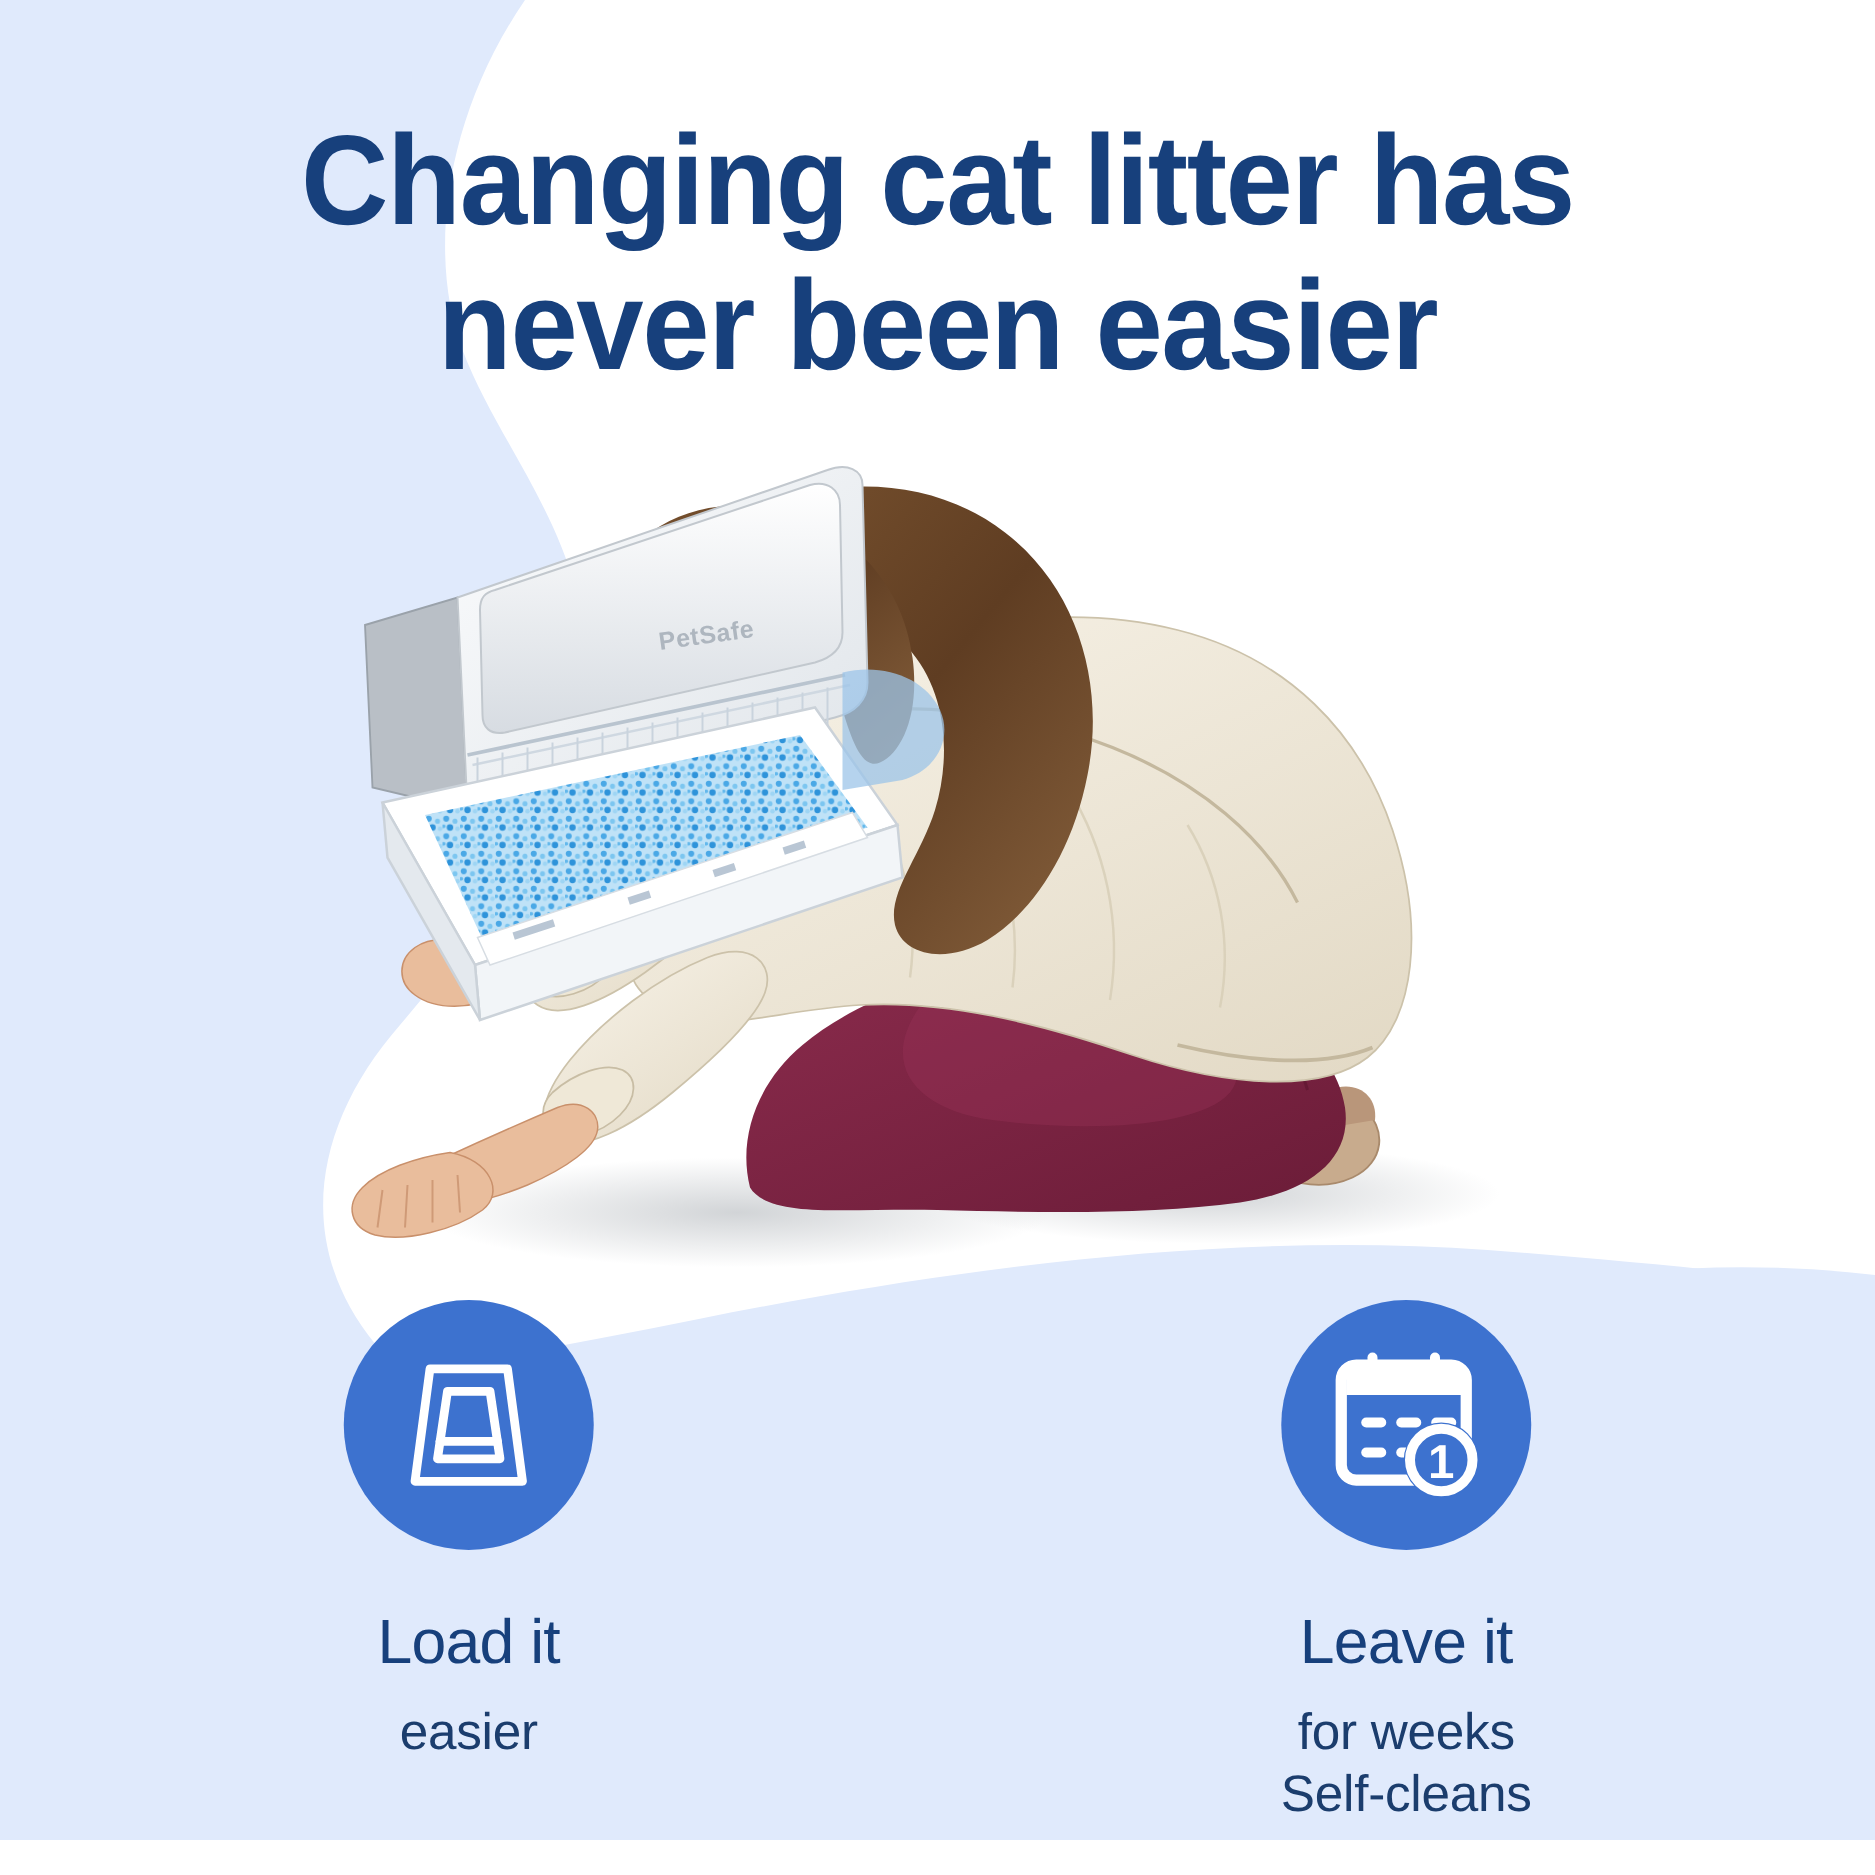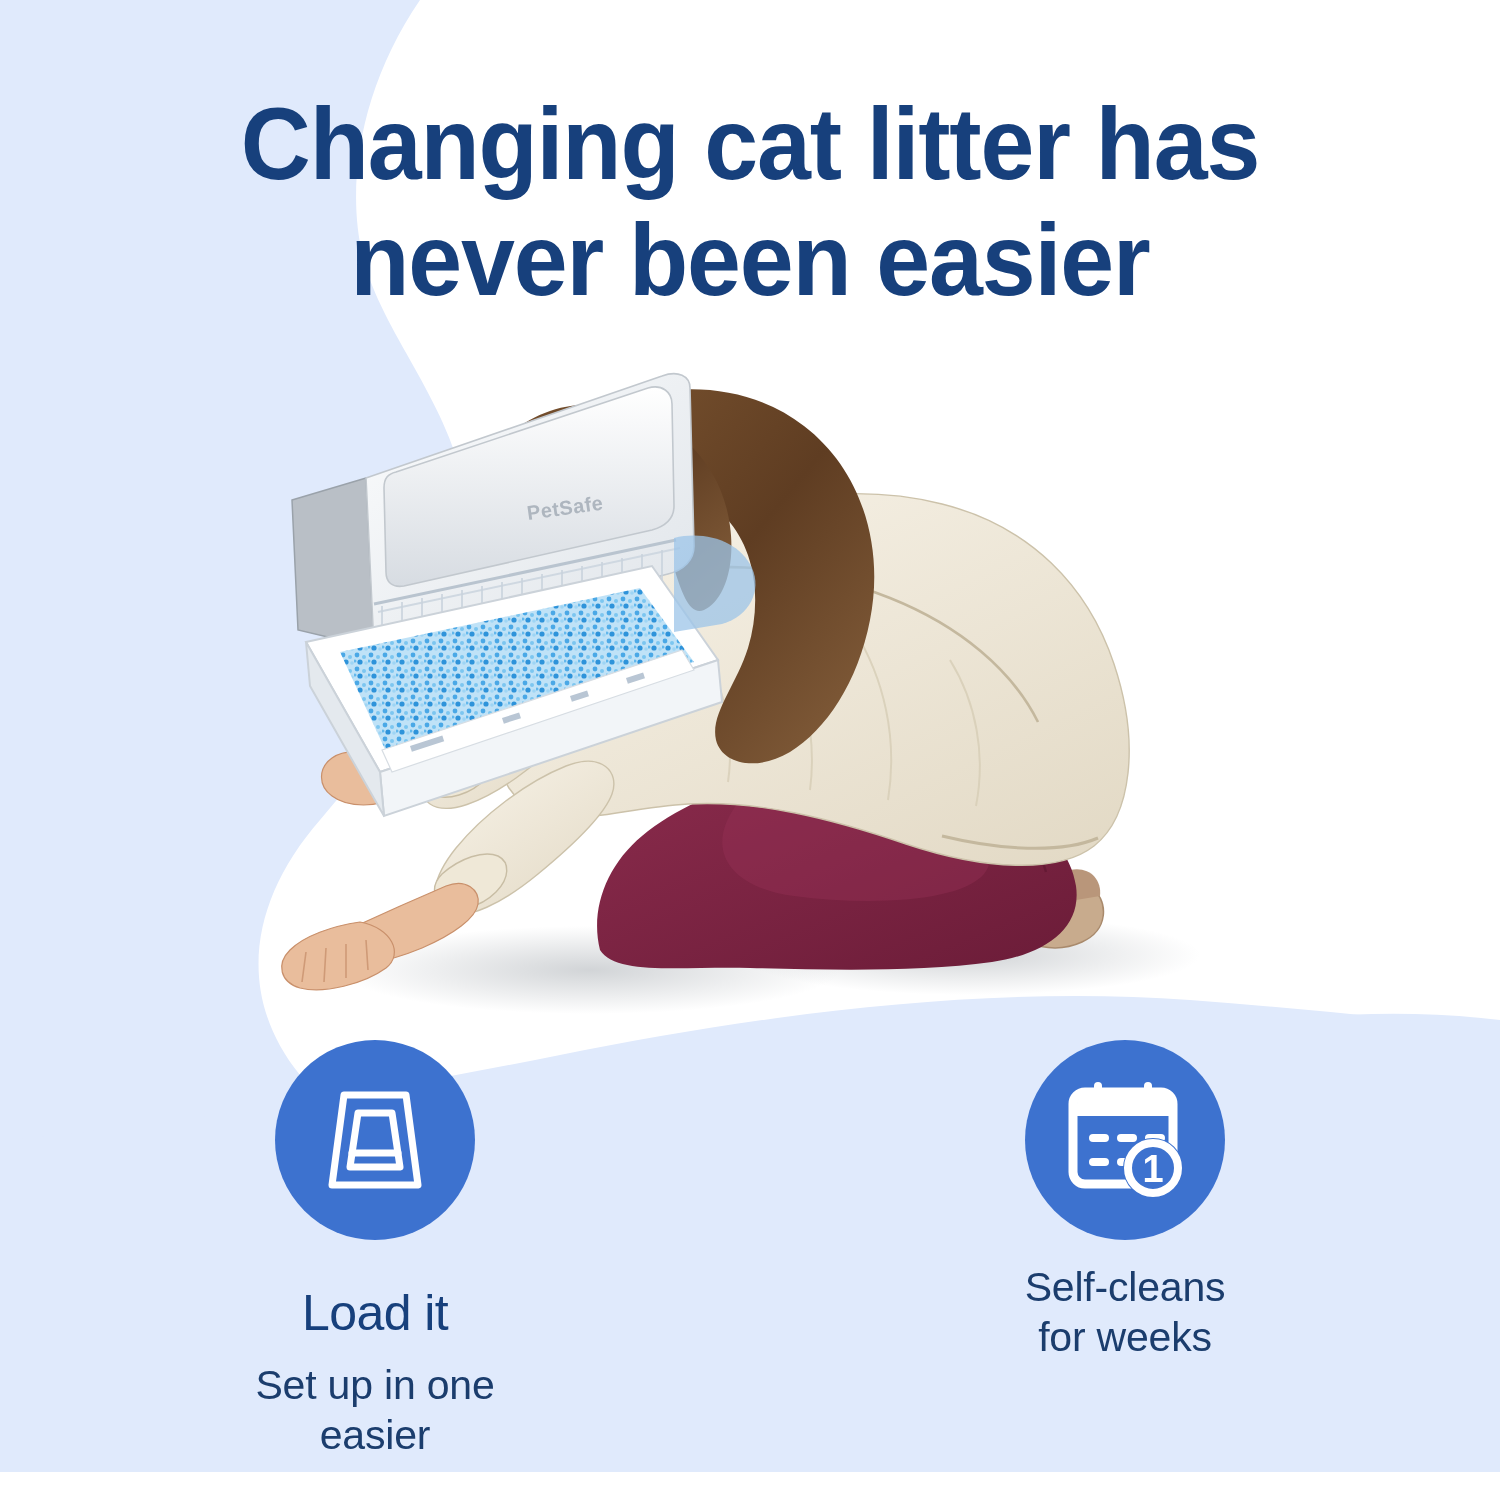--- a/index.html
+++ b/index.html
@@ -281,21 +281,20 @@
         <span>
           <svg width="122" height="122" viewBox="0 0 122 122" xmlns="http://www.w3.org/2000/svg">
             <path d="M30 16 H92 L104 106 H18 Z" fill="none" stroke="#ffffff" stroke-width="7" stroke-linejoin="round"></path>
             <path d="M44 34 H78 L86 88 H36 Z" fill="none" stroke="#ffffff" stroke-width="7" stroke-linejoin="round"></path>
             <path d="M38 74 H84" fill="none" stroke="#ffffff" stroke-width="7" stroke-linecap="round"></path>
           </svg>
         </span>
       </div>
       <div class="f-title">Load it</div>
       <div class="f-sub">
-        <span>Set up in one</span>
         <span>easier</span>
       </div>
     </div>
 
     <div class="feature">
       <div class="circle">
         <span>
           <svg width="128" height="128" viewBox="0 0 128 128" xmlns="http://www.w3.org/2000/svg">
 
             <rect x="33" y="6" width="8" height="18" rx="4" fill="#ffffff"></rect>
@@ -312,21 +311,22 @@
               <rect x="28" y="82" width="20" height="8" rx="4"></rect>
               <rect x="56" y="82" width="20" height="8" rx="4"></rect>
             </g>
 
             <circle cx="92" cy="92" r="30" fill="#3d72cf"></circle>
             <circle cx="92" cy="92" r="25" fill="none" stroke="#ffffff" stroke-width="8"></circle>
             <text x="92" y="106" text-anchor="middle" font-family="Liberation Sans, sans-serif" font-size="38" font-weight="bold" fill="#ffffff">1</text>
           </svg>
         </span>
       </div>
+      <div class="f-title">Leave it</div>
       <div class="f-sub">
+        <span>for weeks</span>
         <span>Self-cleans</span>
-        <span>for weeks</span>
       </div>
     </div>
 
 
   </div>
 </div>
 
 </body></html>

